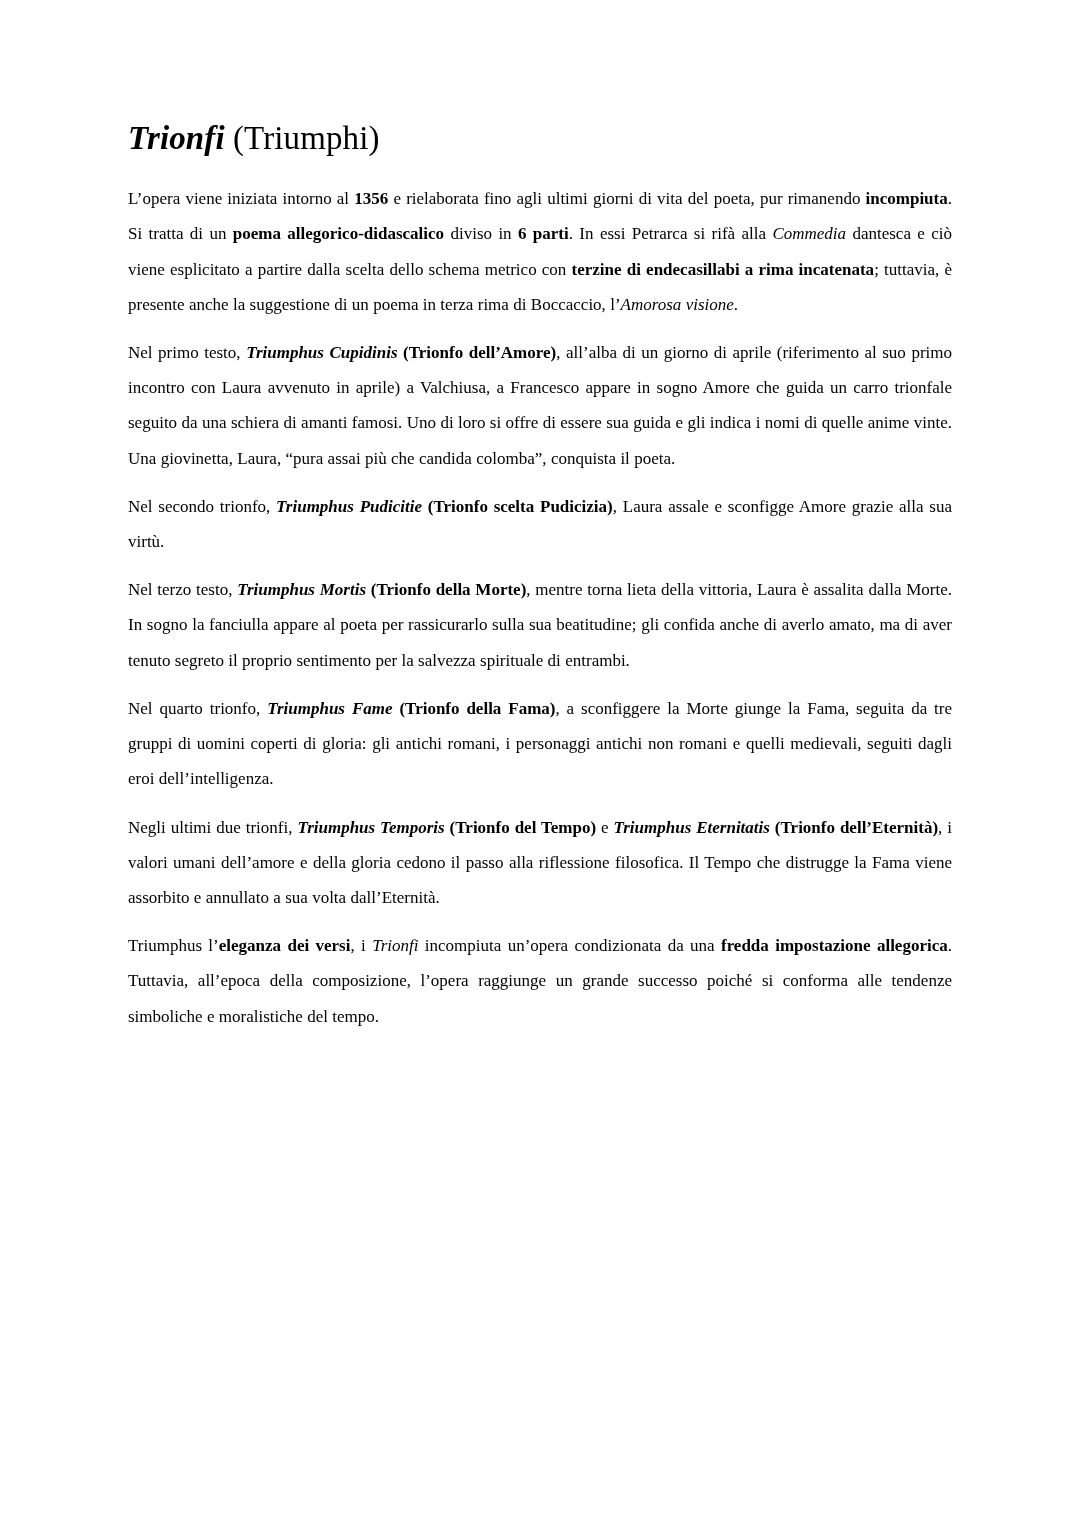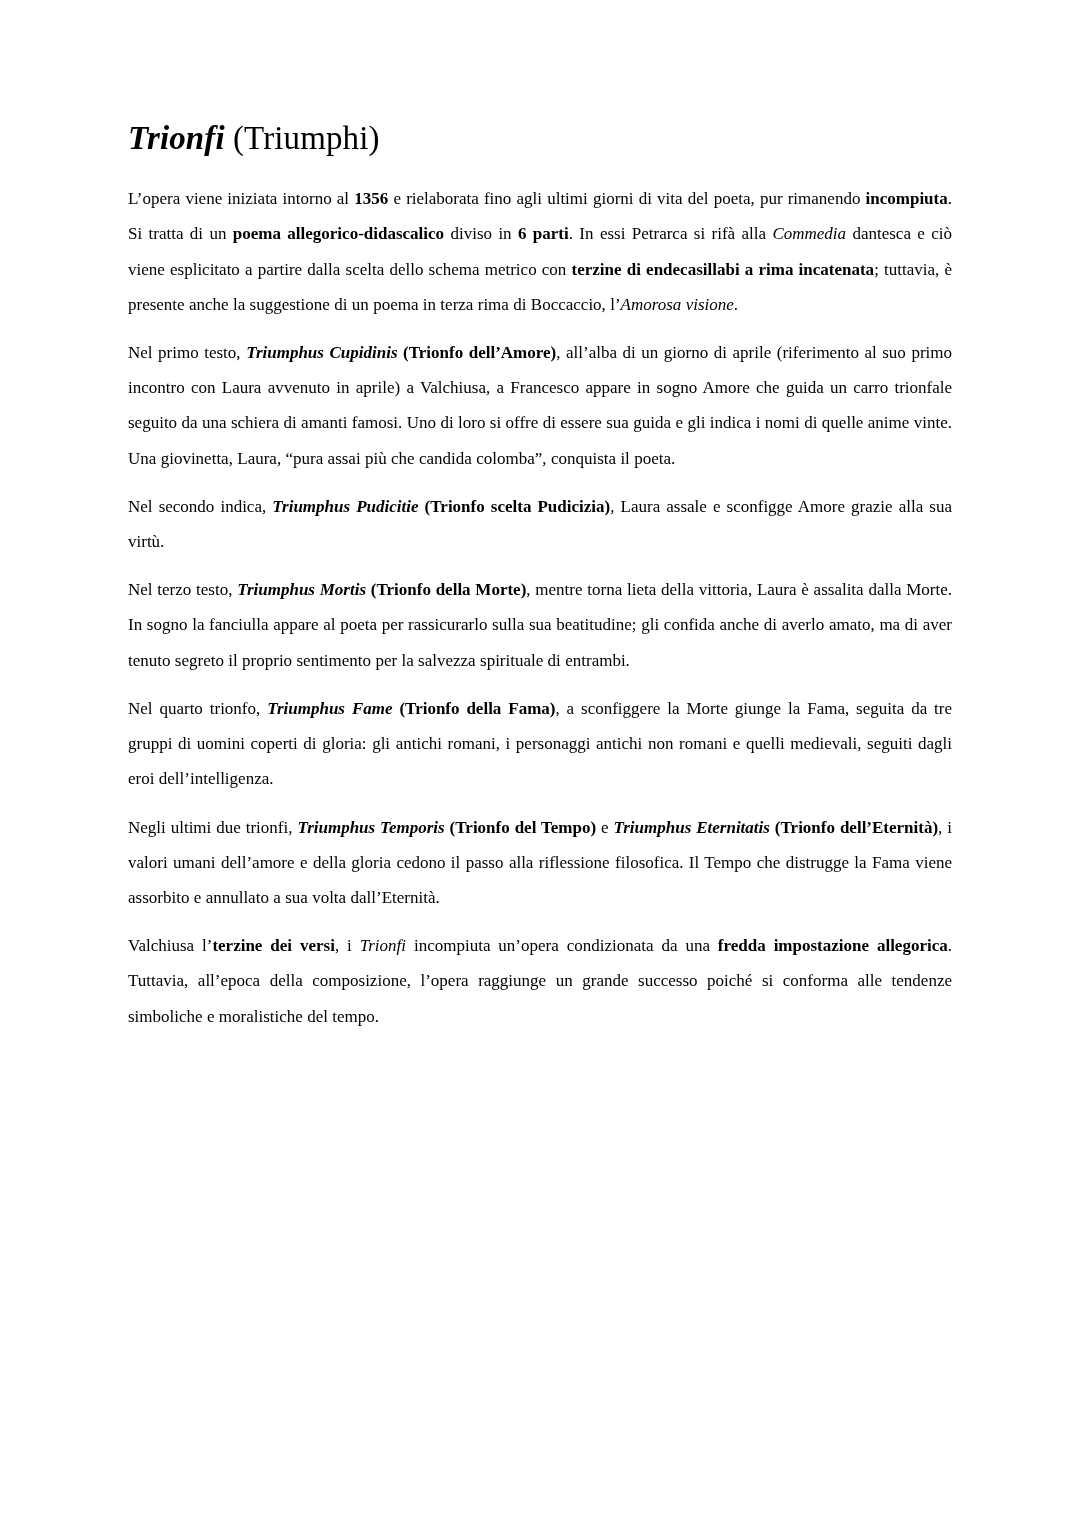--- a/index.html
+++ b/index.html
@@ -67,21 +67,21 @@
 <div class="page">
   <div class="content">
 
     <h1 class="doc-title">
       <span class="t-main">Trionfi</span><span>&nbsp;</span><span class="t-alt">(Triumphi)</span>
     </h1>
 
     <div id="paragraph-list">
         <p class="para"><span>L’opera viene iniziata intorno al </span><b>1356</b><span> e rielaborata fino agli ultimi giorni di vita del poeta, pur rimanendo </span><b>incompiuta</b><span>. Si tratta di un </span><b>poema allegorico-didascalico</b><span> diviso in </span><b>6 parti</b><span>. In essi Petrarca si rifà alla </span><i>Commedia</i><span> dantesca e ciò viene esplicitato a partire dalla scelta dello schema metrico con </span><b>terzine di endecasillabi a rima incatenata</b><span>; tuttavia, è presente anche la suggestione di un poema in terza rima di Boccaccio, l’</span><i>Amorosa visione</i><span>.</span></p>
         <p class="para"><span>Nel primo testo, </span><span class="bi">Triumphus Cupidinis</span><span> </span><b>(Trionfo dell’Amore)</b><span>, all’alba di un giorno di aprile (riferimento al suo primo incontro con Laura avvenuto in aprile) a Valchiusa, a Francesco appare in sogno Amore che guida un carro trionfale seguito da una schiera di amanti famosi. Uno di loro si offre di essere sua guida e gli indica i nomi di quelle anime vinte. Una giovinetta, Laura, “pura assai più che candida colomba”, conquista il poeta.</span></p>
-        <p class="para"><span>Nel secondo indica, </span><span class="bi">Triumphus Pudicitie</span><span> </span><b>(Trionfo scelta Pudicizia)</b><span>, Laura assale e sconfigge Amore grazie alla sua virtù.</span></p>
+        <p class="para"><span>Nel secondo trionfo, </span><span class="bi">Triumphus Pudicitie</span><span> </span><b>(Trionfo scelta Pudicizia)</b><span>, Laura assale e sconfigge Amore grazie alla sua virtù.</span></p>
         <p class="para"><span>Nel terzo testo, </span><span class="bi">Triumphus Mortis</span><span> </span><b>(Trionfo della Morte)</b><span>, mentre torna lieta della vittoria, Laura è assalita dalla Morte. In sogno la fanciulla appare al poeta per rassicurarlo sulla sua beatitudine; gli confida anche di averlo amato, ma di aver tenuto segreto il proprio sentimento per la salvezza spirituale di entrambi.</span></p>
         <p class="para"><span>Nel quarto trionfo, </span><span class="bi">Triumphus Fame</span><span> </span><b>(Trionfo della Fama)</b><span>, a sconfiggere la Morte giunge la Fama, seguita da tre gruppi di uomini coperti di gloria: gli antichi romani, i personaggi antichi non romani e quelli medievali, seguiti dagli eroi dell’intelligenza.</span></p>
         <p class="para"><span>Negli ultimi due trionfi, </span><span class="bi">Triumphus Temporis</span><span> </span><b>(Trionfo del Tempo)</b><span> e </span><span class="bi">Triumphus Eternitatis</span><span> </span><b>(Trionfo dell’Eternità)</b><span>, i valori umani dell’amore e della gloria cedono il passo alla riflessione filosofica. Il Tempo che distrugge la Fama viene assorbito e annullato a sua volta dall’Eternità.</span></p>
-        <p class="para"><span>Valchiusa l’</span><b>terzine dei versi</b><span>, i </span><i>Trionfi</i><span> incompiuta un’opera condizionata da una </span><b>fredda impostazione allegorica</b><span>. Tuttavia, all’epoca della composizione, l’opera raggiunge un grande successo poiché si conforma alle tendenze simboliche e moralistiche del tempo.</span></p>
+        <p class="para"><span>Triumphus l’</span><b>eleganza dei versi</b><span>, i </span><i>Trionfi</i><span> incompiuta un’opera condizionata da una </span><b>fredda impostazione allegorica</b><span>. Tuttavia, all’epoca della composizione, l’opera raggiunge un grande successo poiché si conforma alle tendenze simboliche e moralistiche del tempo.</span></p>
       </div>
 
   </div>
 </div>
 
 </body></html>

